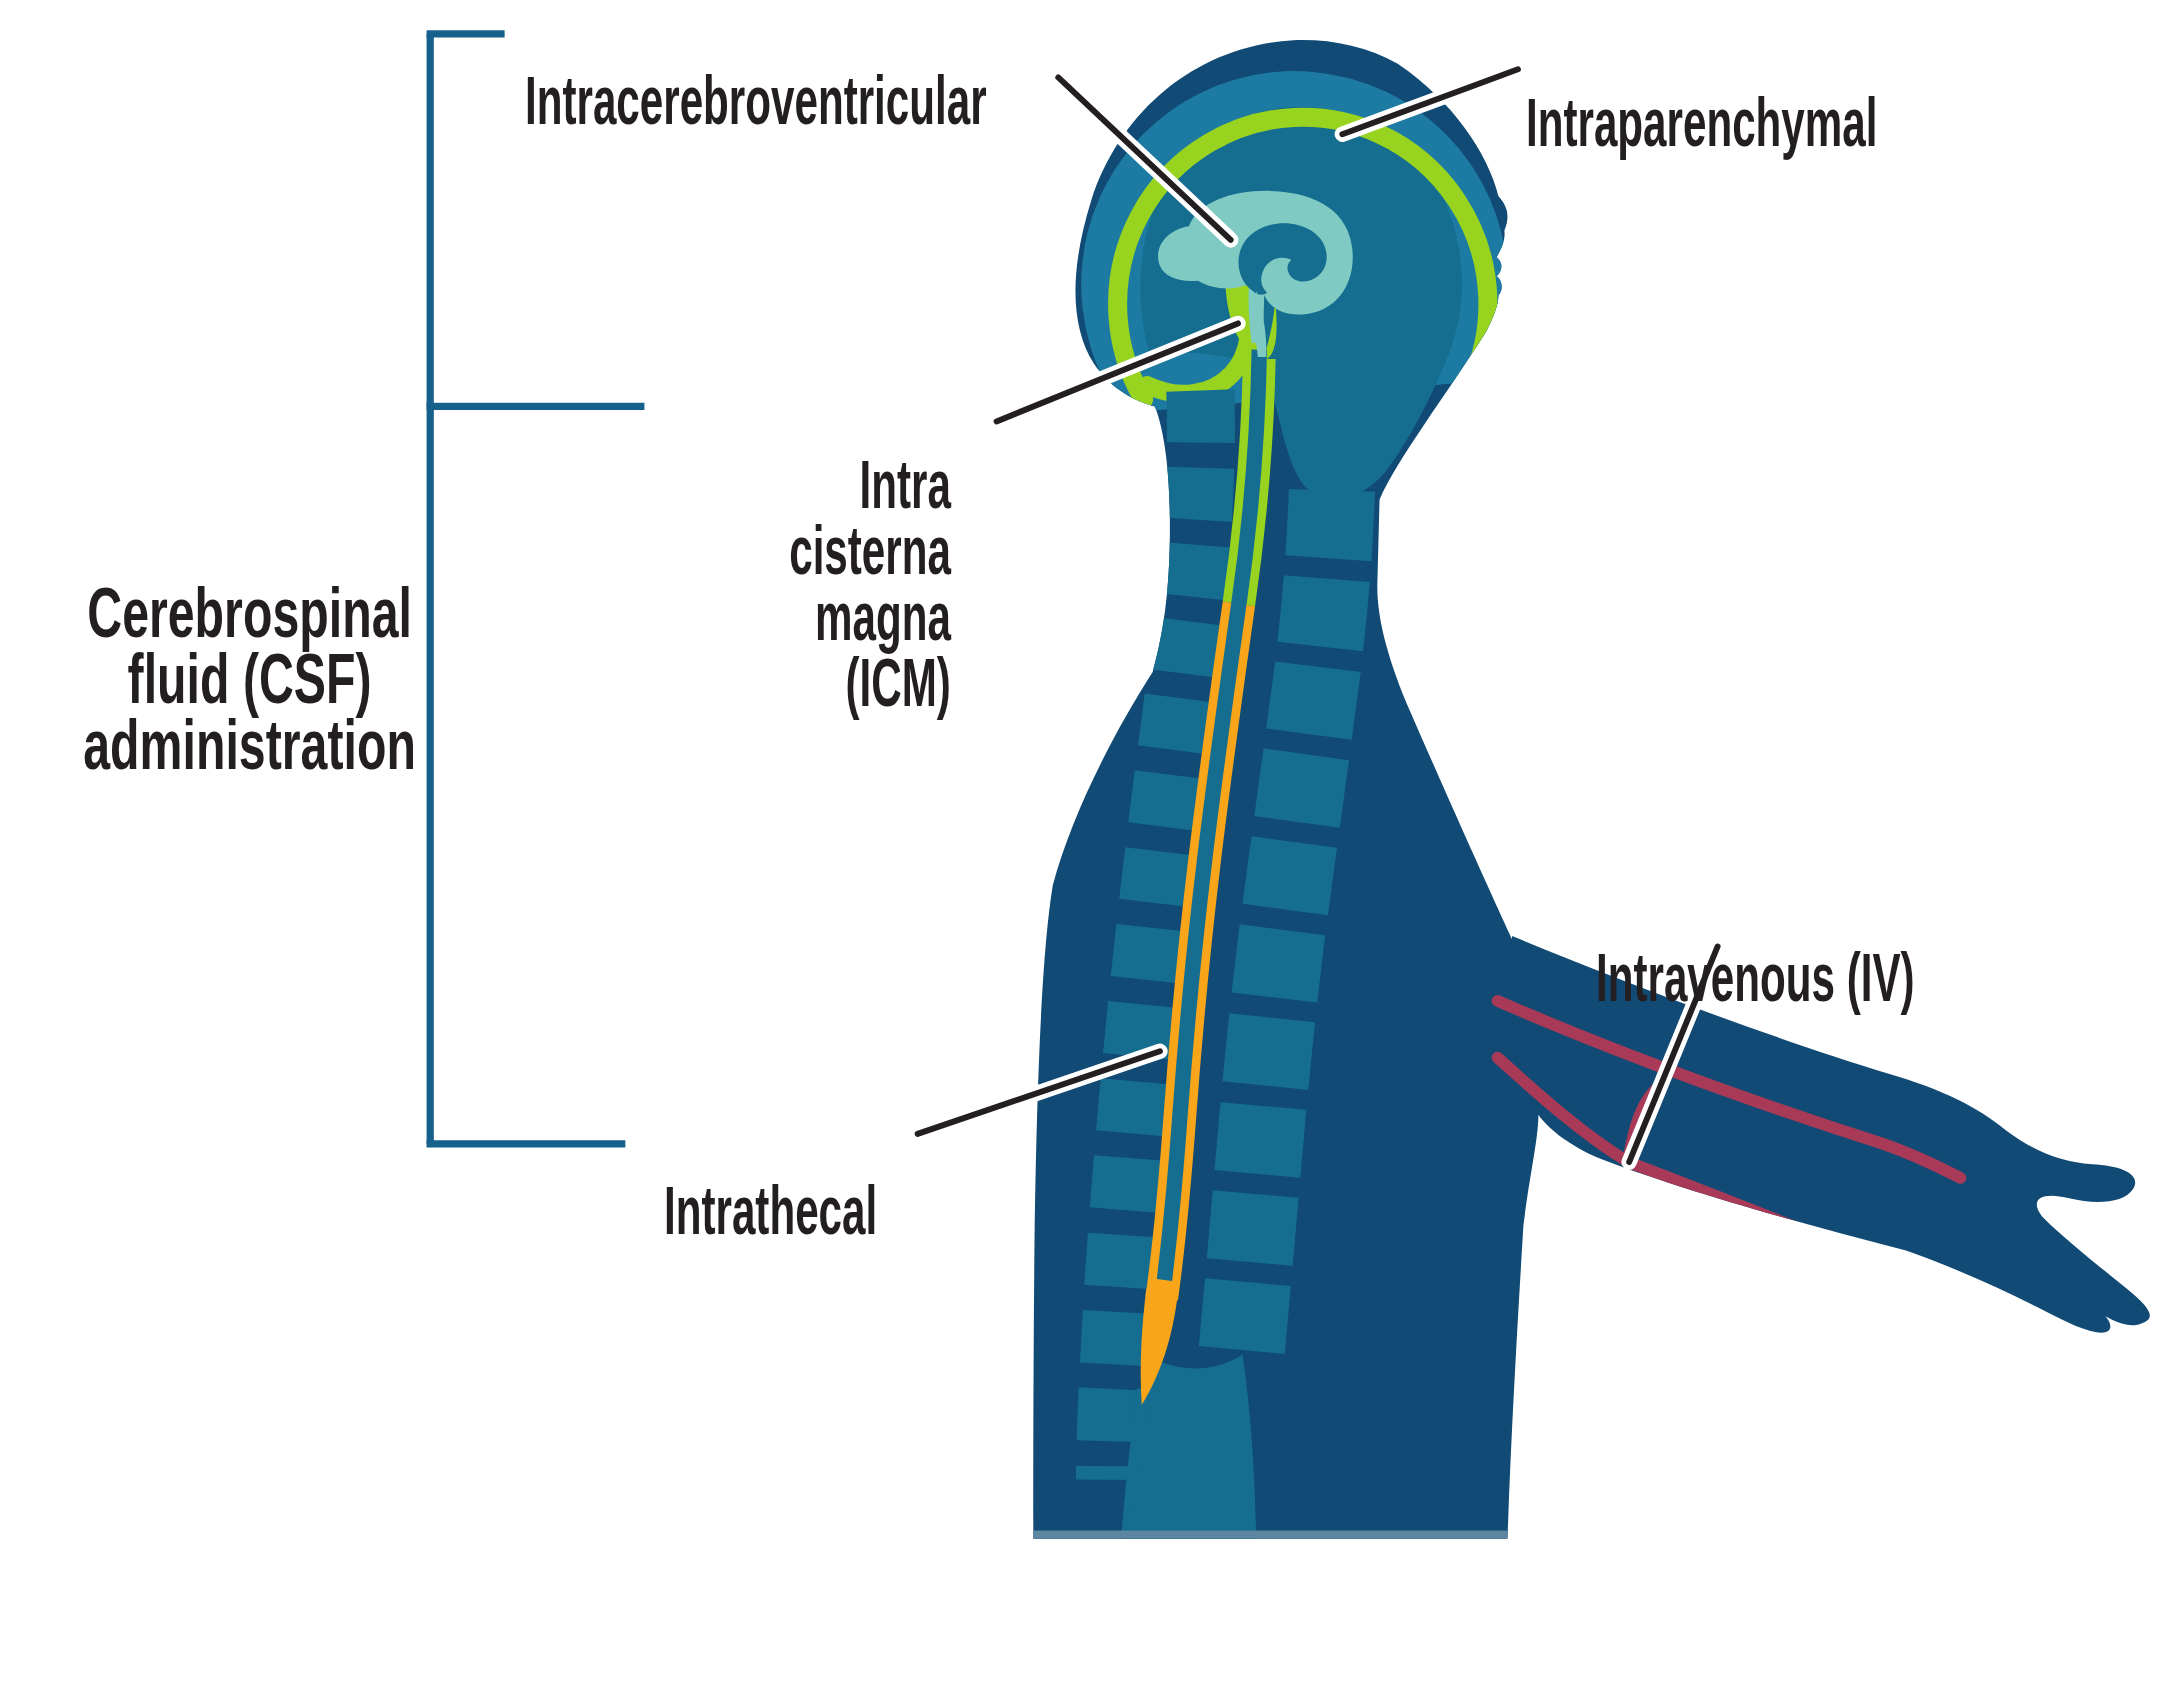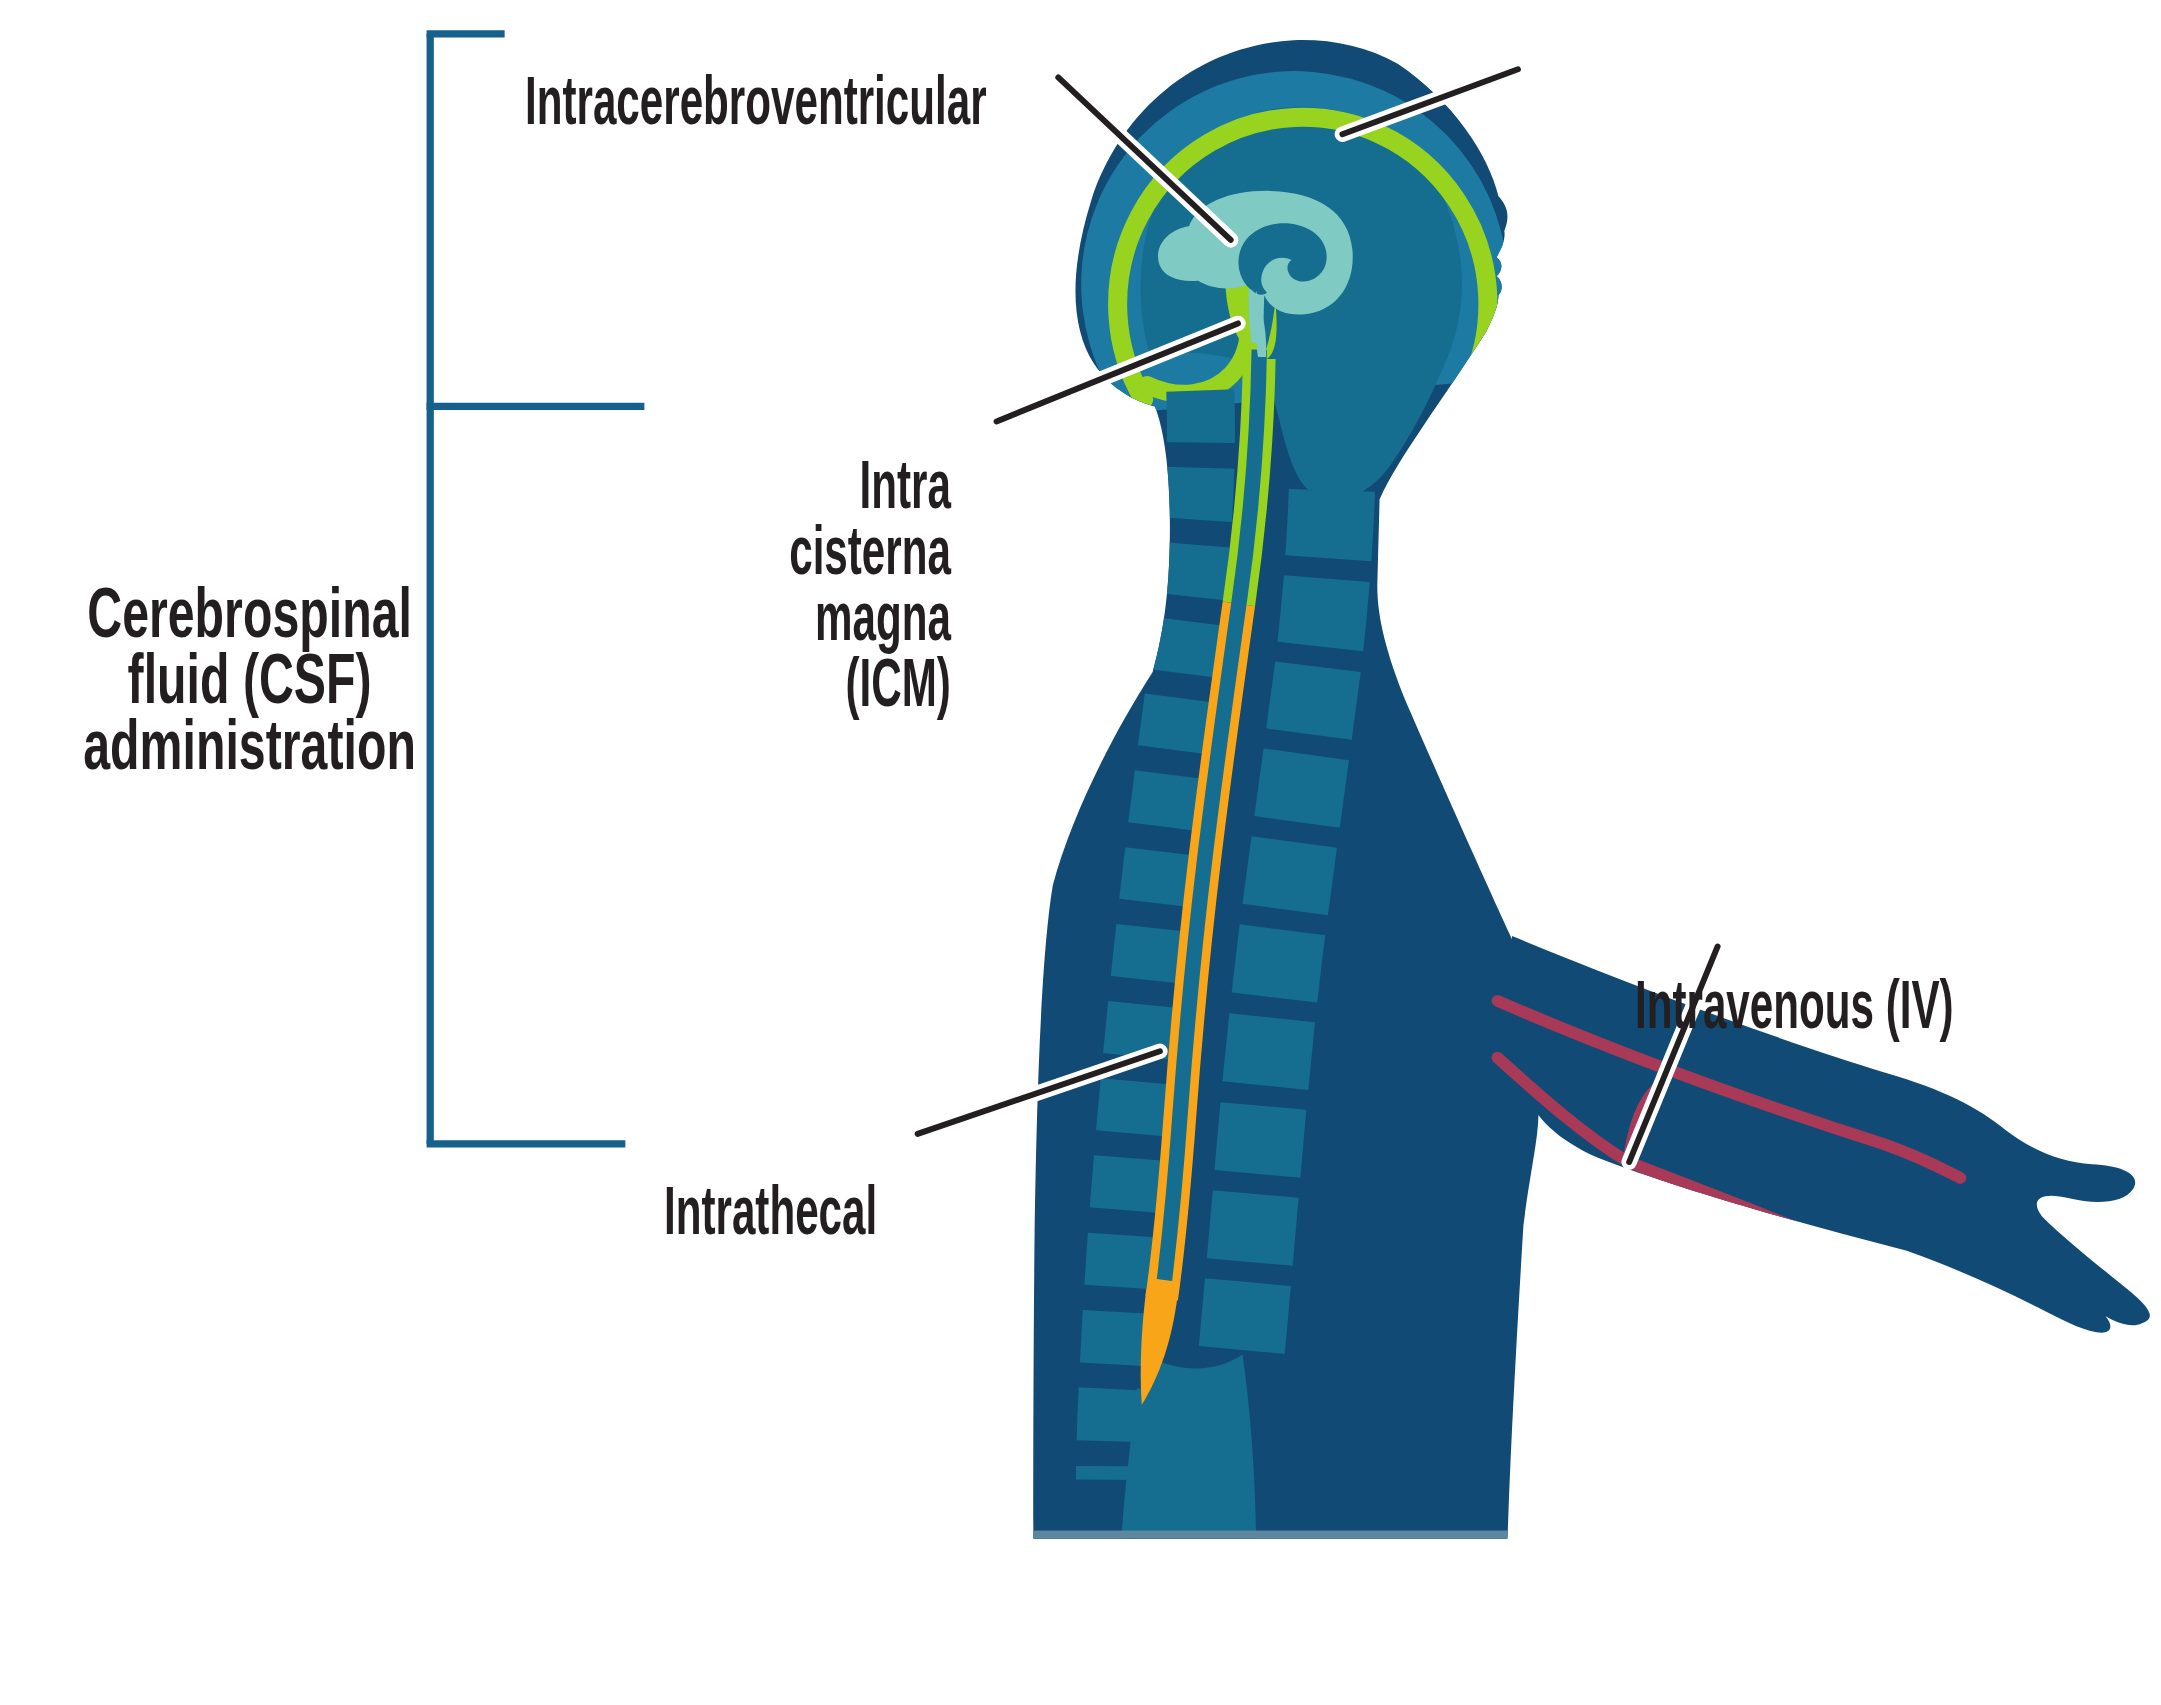--- a/index.html
+++ b/index.html
@@ -134,28 +134,31 @@
   <div id="figure-title" style="left:4.5px;top:514px;width:390px;">
     <span class="cond">Cerebrospinal
 fluid (CSF)
 administration</span>
   </div>
 
   <div class="label" style="left:525px;top:-1.8px;">
     <span class="cond">Intracerebroventricular</span>
   </div>
 
+  <div class="label" style="left:1526px;top:20px;">
+    <span class="cond">Intraparenchymal</span>
+  </div>
 
   <div class="label centered" style="left:635px;top:385px;width:390px;line-height:66px;">
     <span class="cond">Intra cisterna
 magna (ICM)</span>
   </div>
 
   <div class="label" style="left:664px;top:1108px;">
     <span class="cond">Intrathecal</span>
   </div>
 
-  <div class="label" style="left:1596px;top:902px;margin-left:39px;">
+  <div class="label" style="left:1596px;top:875px;">
     <span class="cond">Intravenous (IV)</span>
   </div>
 
 </div>
 
 
 </body></html>

